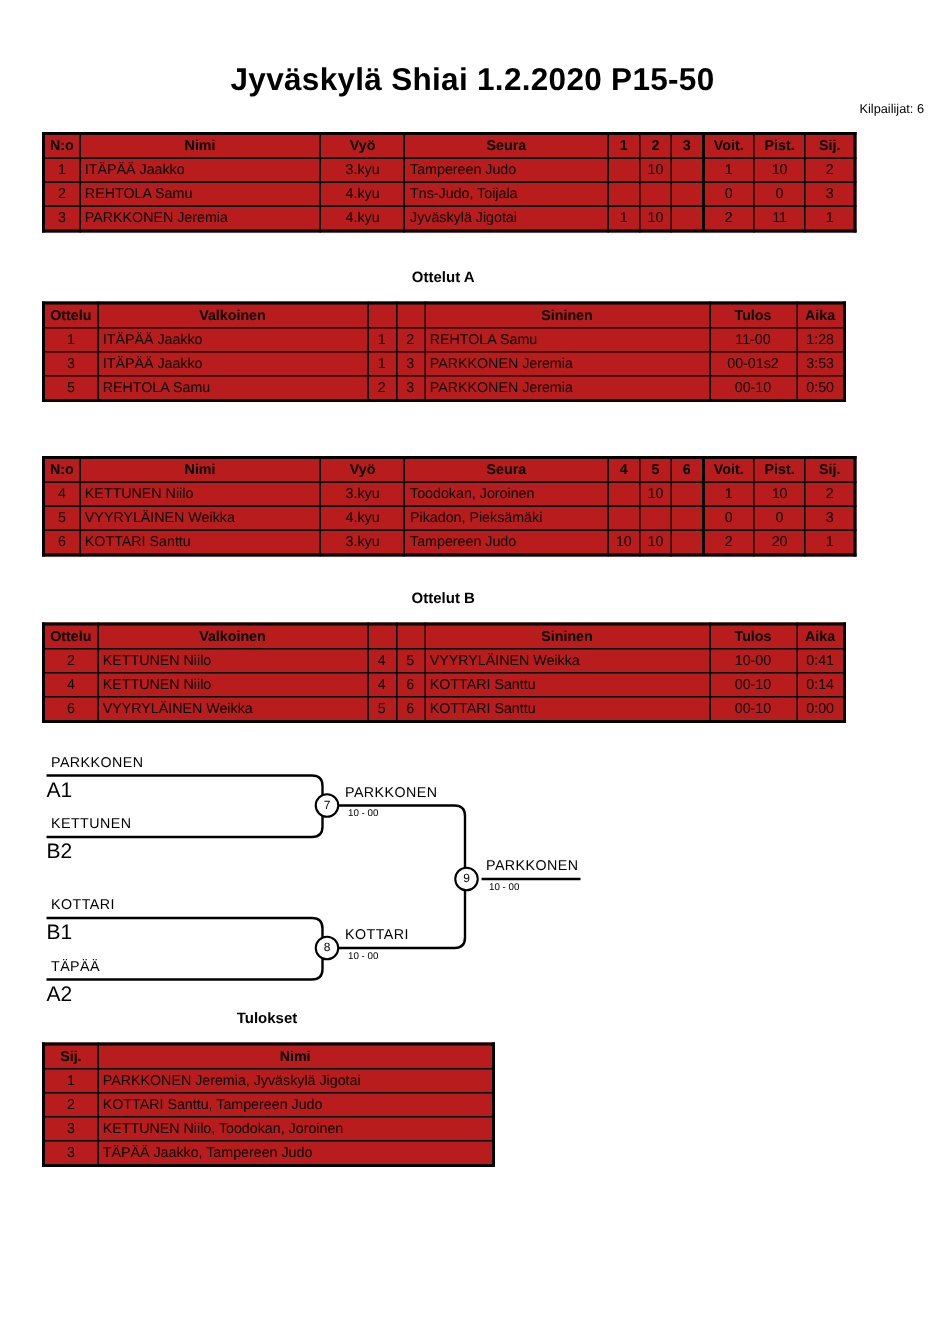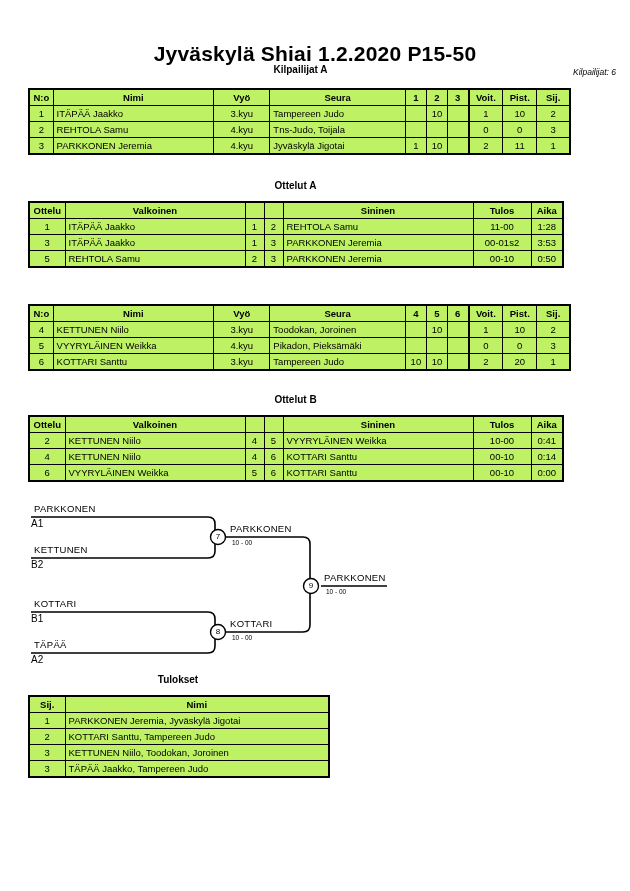--- a/index.html
+++ b/index.html
@@ -33,38 +33,37 @@
     font-size: 21px;
     font-weight: bold;
     letter-spacing: 0.2px;
   }
   .competitor-count {
     position: absolute;
     right: 14px;
     top: 67px;
     font-size: 8.5px;
     white-space: nowrap;
-    font-style: italic;
   }
 
   
   .section-caption {
     position: absolute;
     font-size: 10px;
     font-weight: bold;
     text-align: center;
     white-space: nowrap;
   }
 
   
   table.grid {
     position: absolute;
     border-collapse: collapse;
     font-size: 9.5px;
-    background: #bef264;
+    background: #b91c1c;
     table-layout: fixed;
   }
   table.grid th,
   table.grid td {
     border: 1px solid #000000;
     padding: 0 3px;
     height: 15px;
     line-height: 15px;
     overflow: hidden;
     white-space: nowrap;
@@ -93,21 +92,21 @@
   }
   .bracket svg { display: block; }
   .bk-name {
     position: absolute;
     font-size: 9.5px;
     white-space: nowrap;
     letter-spacing: 0.3px;
   }
   .bk-seed {
     position: absolute;
-    font-size: 10px;
+    font-size: 14px;
     white-space: nowrap;
     text-align: center;
   }
   .bk-score {
     position: absolute;
     font-size: 6.5px;
     white-space: nowrap;
     color: #000000;
   }
   .bk-num {
@@ -119,21 +118,20 @@
   }
 </style>
 </head>
 <body>
 
 <div class="page">
 
   <div class="doc-title">Jyväskylä Shiai  1.2.2020      P15-50</div>
   <div class="competitor-count">Kilpailijat: 6</div>
 
-  <div class="section-caption" style="left:28px; top:64px; width:545px;">Kilpailijat A</div>
 
   <table class="grid" id="pool-a" style="left:28px; top:88px; width:543px;">
     <colgroup>
       <col style="width:24px">
         <col style="width:160px">
         <col style="width:56px">
         <col style="width:135px">
       <col style="width:21px">
         <col style="width:21px">
         <col style="width:21px">

